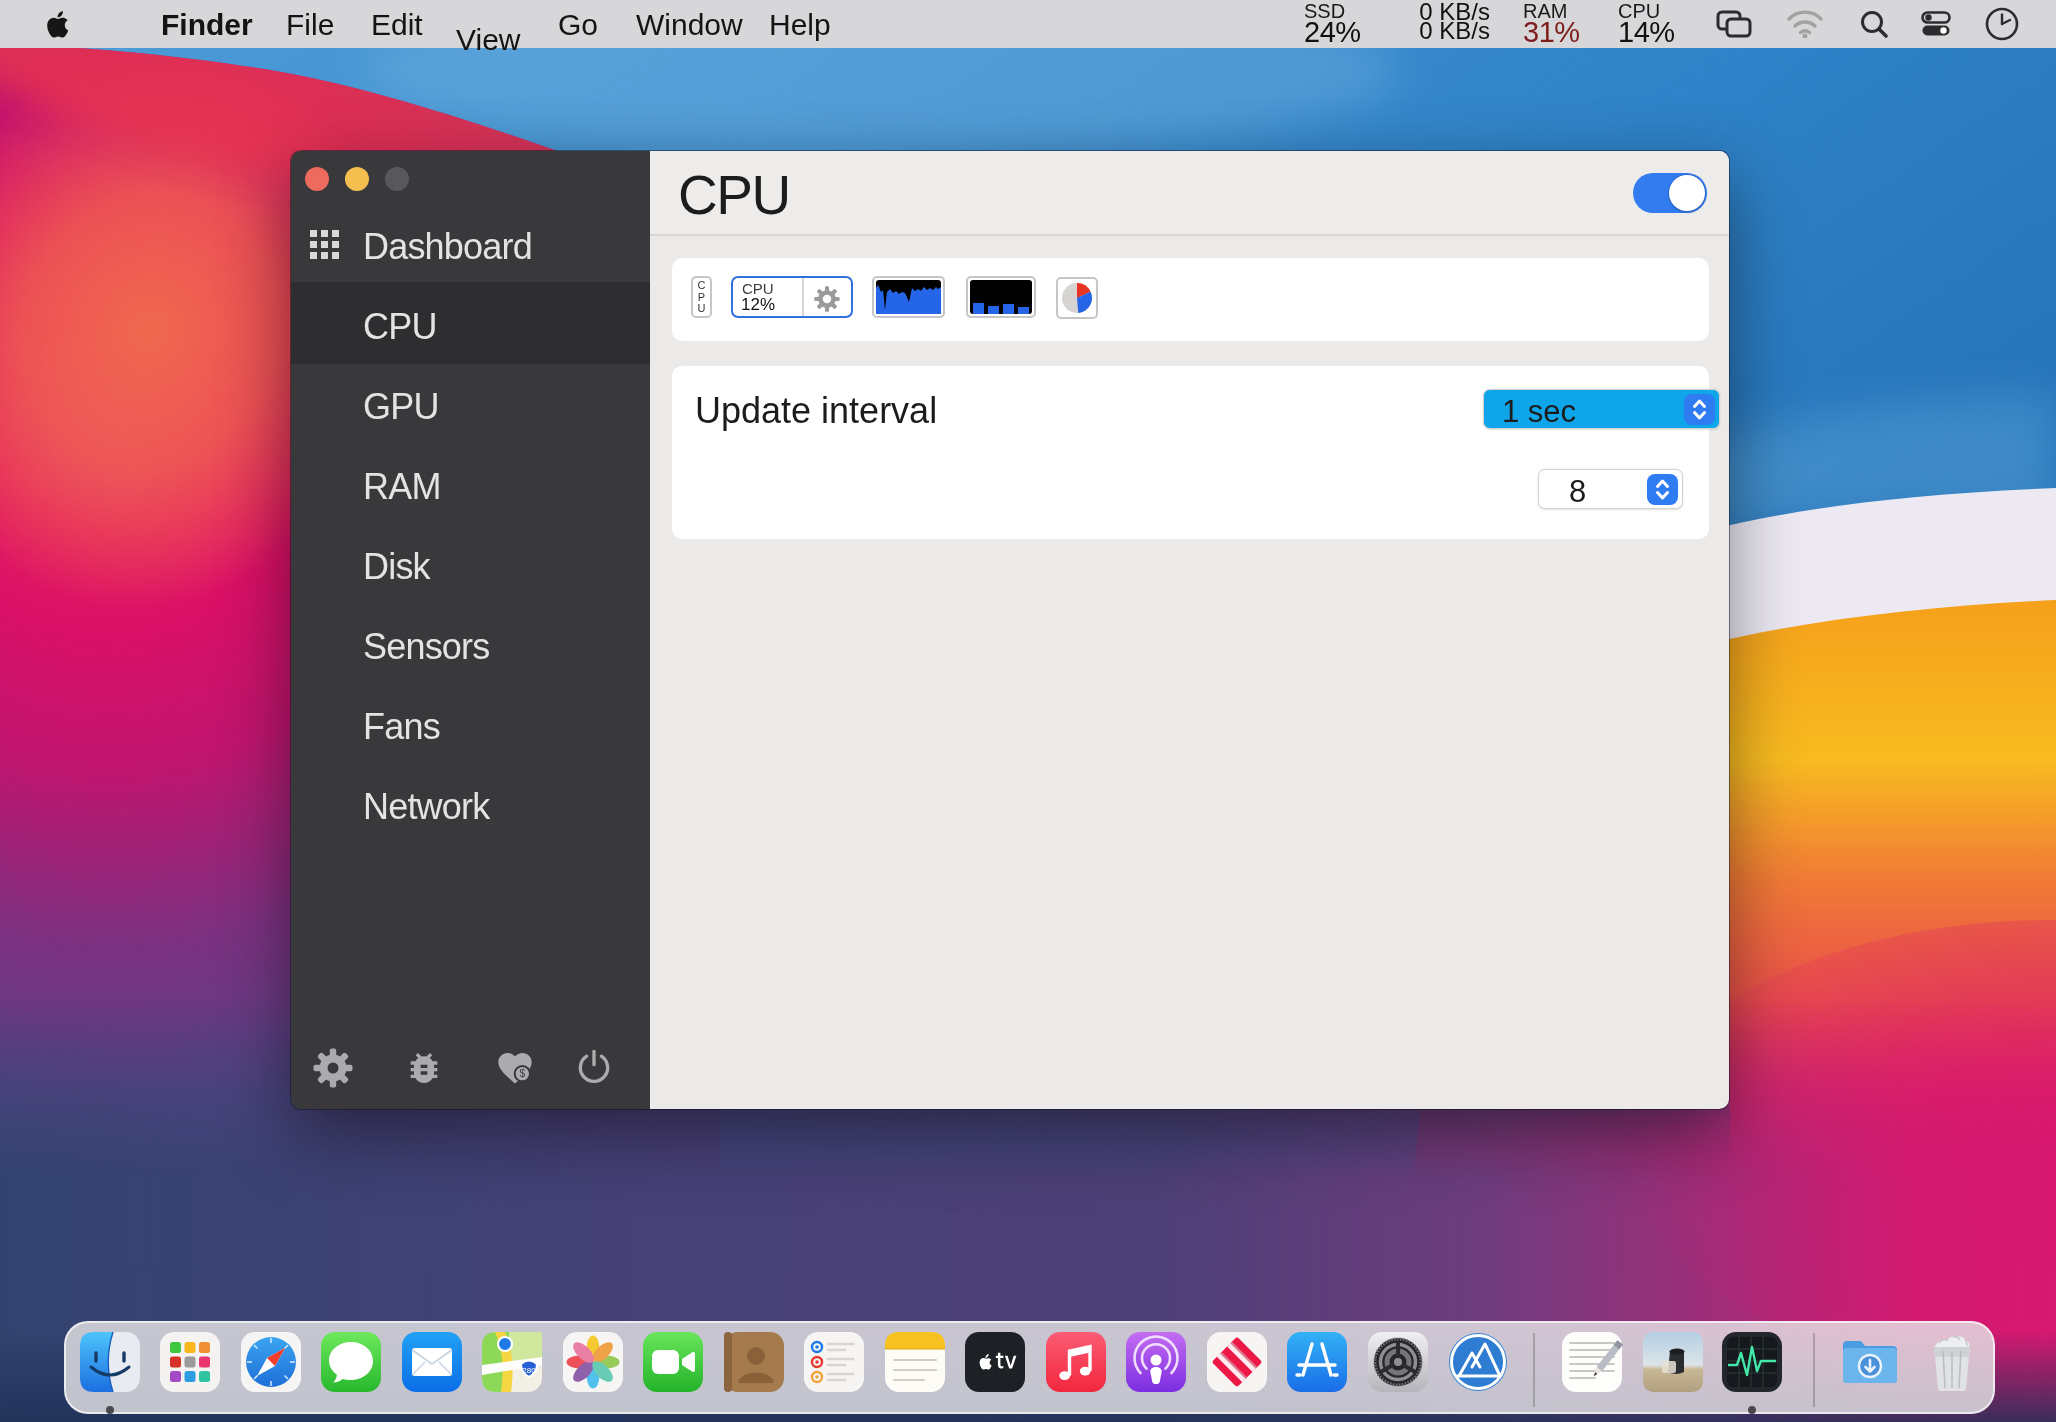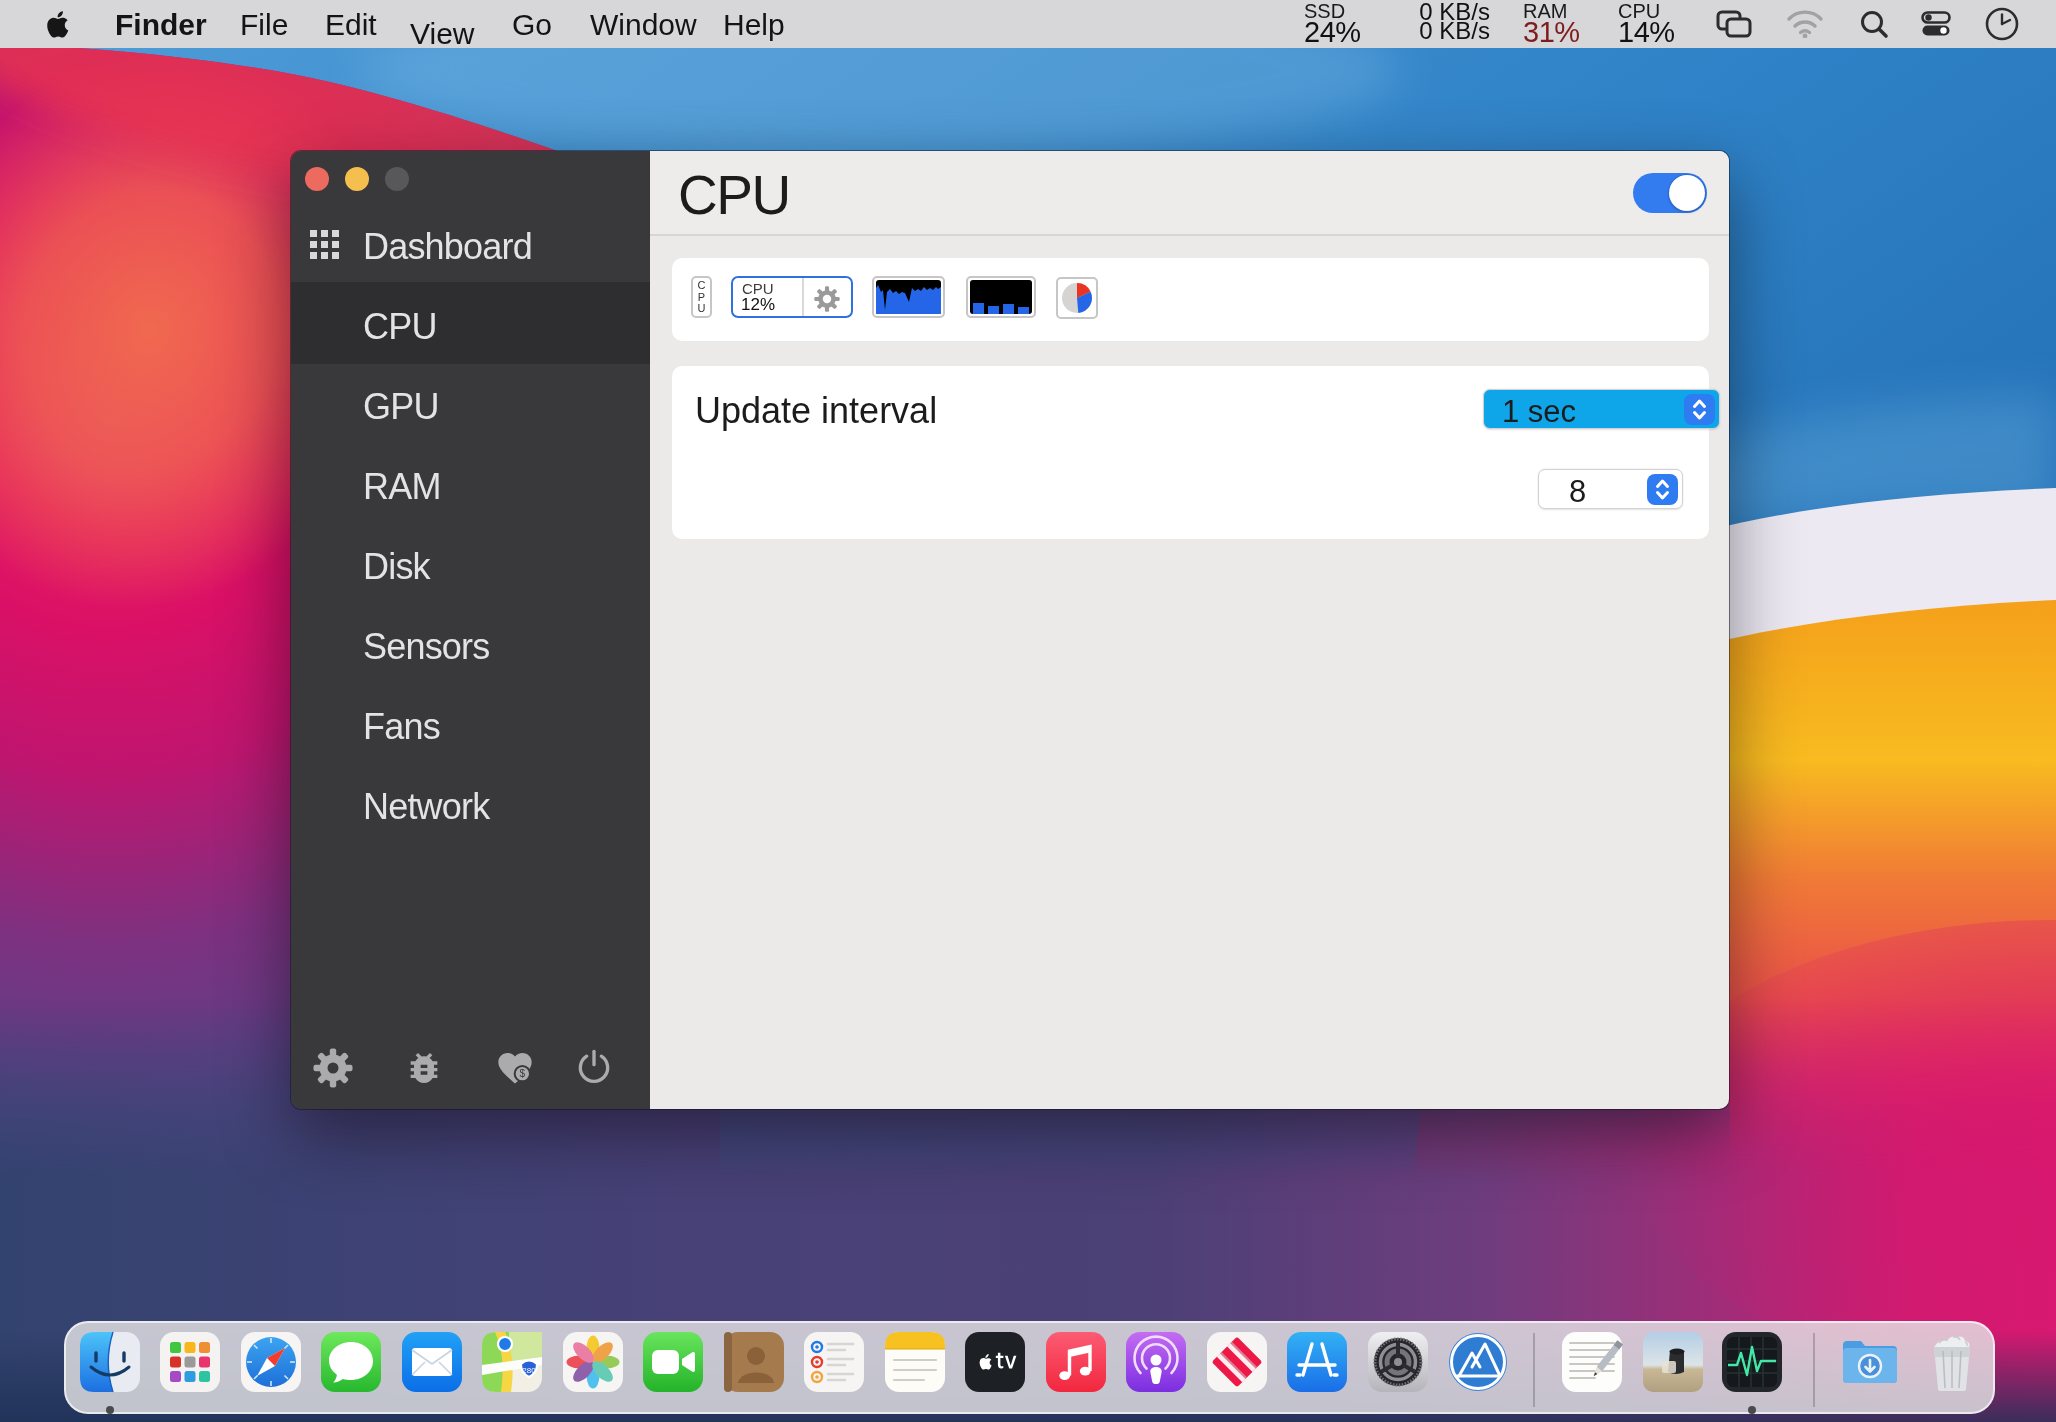--- a/index.html
+++ b/index.html
@@ -1,20 +1,20 @@
 <!DOCTYPE html>
 <html><head>
 <meta charset="utf-8">
 <style>
   html,body{margin:0;padding:0;width:2056px;height:1422px;overflow:hidden;}
   body{font-family:"Liberation Sans", sans-serif; position:relative; background:#2b7cc2;}
   #wall{position:absolute;left:0;top:0;width:2056px;height:1422px;}
   
   #menubar{position:absolute;left:0;top:0;width:2056px;height:48px;background:#d7d6d8;display:flex;align-items:center;z-index:50;}
-  .mitem{font-size:30px;color:#141414;}
+  .mitem{font-size:30px;color:#141414;margin-left:46px;}
   
   #win{position:absolute;left:291px;top:151px;width:1438px;height:958px;border-radius:10px;
        box-shadow:0 26px 70px rgba(0,0,0,.45), 0 0 0 1px rgba(15,25,45,0.5);z-index:20;display:flex;}
   #sidebar{width:359px;background:#39393b;border-radius:10px 0 0 10px;position:relative;flex:none;}
   #content{flex:1;background:#ebeae8;border-radius:0 10px 10px 0;position:relative;}
   .side-item{position:absolute;left:72px;color:#e3e3e4;font-size:36px;letter-spacing:-0.8px;line-height:41px;}
   #selband{position:absolute;left:0;top:131px;width:100%;height:82px;background:#2e2e30;}
   
   #header{position:absolute;left:0;top:0;width:100%;height:85px;background:#edecea;border-radius:0 10px 0 0;}
   #header:after{content:"";position:absolute;left:0;bottom:0;width:100%;height:2px;background:#d8d6d4;}
@@ -136,21 +136,21 @@
   <rect x="0" y="1330" width="2056" height="92" fill="url(#botdark)"></rect>
 </svg>
 
 <div id="menubar">
   <svg style="position:absolute;left:46px;top:11px" width="23" height="27" viewBox="0 0 17 20">
     <path fill="#161616" d="M13.9 10.6c0-2.4 2-3.6 2.1-3.7-1.1-1.7-2.9-1.9-3.5-1.9-1.5-.2-2.9.9-3.7.9-.8 0-1.9-.9-3.2-.9C4 5 2.5 6 1.7 7.4c-1.7 3-.4 7.4 1.2 9.8.8 1.2 1.7 2.5 3 2.4 1.2 0 1.7-.8 3.1-.8 1.4 0 1.9.8 3.2.8 1.3 0 2.1-1.2 2.9-2.4.9-1.4 1.3-2.7 1.3-2.8 0 0-2.5-1-2.5-3.8zM11.5 3.3c.7-.8 1.1-1.9 1-3.1-1 0-2.2.7-2.9 1.5-.6.7-1.2 1.9-1 3 1.1.1 2.2-.6 2.9-1.4z"></path>
   </svg>
   <span class="mitem" style="position:absolute;left:115px;top:8px;font-weight:bold;">Finder</span>
   <span class="mitem" style="position:absolute;left:240px;top:8px;">File</span>
   <span class="mitem" style="position:absolute;left:325px;top:8px;">Edit</span>
-  <span class="mitem" style="position:absolute;left:410px;top:17px;text-align:right;">View</span>
+  <span class="mitem" style="position:absolute;left:410px;top:23px;text-align:right;">View</span>
   <span class="mitem" style="position:absolute;left:512px;top:8px;">Go</span>
   <span class="mitem" style="position:absolute;left:590px;top:8px;">Window</span>
   <span class="mitem" style="position:absolute;left:723px;top:8px;">Help</span>
   <div style="position:absolute;left:1304px;top:2px;">
       <div style="font-size:20px;line-height:18px;color:#1a1a1a;">SSD</div>
       <div style="font-size:29px;line-height:25px;color:#111;letter-spacing:-0.5px;">24%</div>
     </div>
   <div style="position:absolute;left:1385px;top:2px;width:105px;text-align:right;line-height:19px;font-size:24px;color:#111;">0 KB/s<br>0 KB/s</div>
   <div style="position:absolute;left:1523px;top:2px;">
       <div style="font-size:20px;line-height:18px;color:#1a1a1a;">RAM</div>

